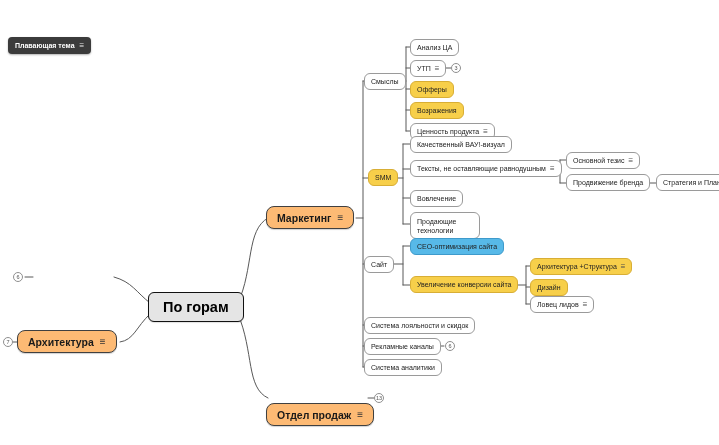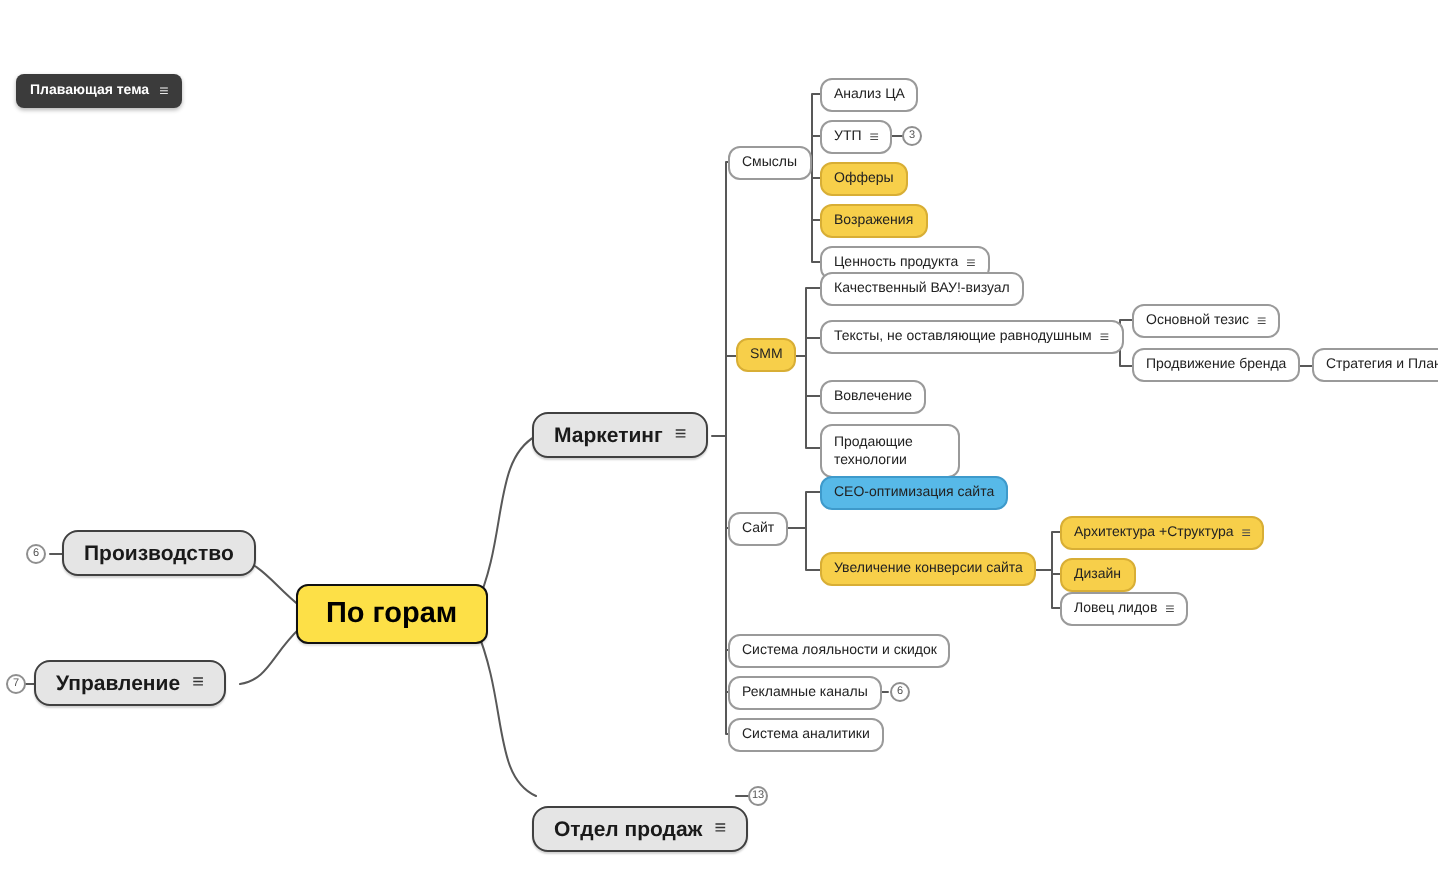--- a/index.html
+++ b/index.html
@@ -21,29 +21,29 @@
     padding:3.5px 6px;
   }
   .node.yellow{background:#F7CF4A;border-color:#D8AE35;}
   .node.blue{background:#57B9E8;border-color:#3E9ACB;}
   .node.two-line{white-space:normal;max-width:70px;line-height:9px;}
 
   
   .topic{
     display:inline-flex;align-items:center;white-space:nowrap;
     font-size:10.5px;font-weight:bold;color:#1a1a1a;
-    background:#e5e5e5;border:1.3px solid #404040;border-radius:8px;
+    background:#fdba74;border:1.3px solid #404040;border-radius:8px;
     padding:4.5px 10px;box-shadow:0 1px 1px rgba(0,0,0,0.18);
   }
 
   
   .root{
     display:inline-flex;align-items:center;white-space:nowrap;
     font-size:14.5px;font-weight:bold;color:#000;
-    background:#fde047;border:1.7px solid #111;border-radius:6px;
+    background:#e5e5e5;border:1.7px solid #111;border-radius:6px;
     padding:6px 14px;box-shadow:0 1px 1px rgba(0,0,0,0.12);
   }
 
   
   .nicon{font-size:8px;line-height:8px;color:#4a4a4a;margin-left:4px;font-weight:normal;}
   .topic .nicon{font-size:10px;line-height:10px;color:#333;margin-left:6px;}
 
   
   .badge{
     min-width:10px;height:10px;border-radius:6px;background:#fff;
@@ -99,27 +99,24 @@
 
   <div class="float-btn">
     <span>Плавающая тема</span>
     <span class="nicon">≡</span>
   </div>
 
   <div class="root" style="left:148px;top:292px;">
     <span>По горам</span>
   </div>
 
-  <div class="topic" style="left:31px;top:265px;">
-    <span>Производство</span>
-  </div>
   <div class="badge" style="left:13px;top:272px;">6</div>
 
   <div class="topic" style="left:17px;top:330px;">
-    <span>Управление</span>
+    <span>Архитектура</span>
     <span class="nicon">≡</span>
   </div>
   <div class="badge" style="left:3px;top:337px;">7</div>
 
   <div class="topic" style="left:266px;top:206px;">
     <span>Маркетинг</span>
     <span class="nicon">≡</span>
   </div>
 
   <div class="topic" style="left:266px;top:386px;margin-top:17px;">

